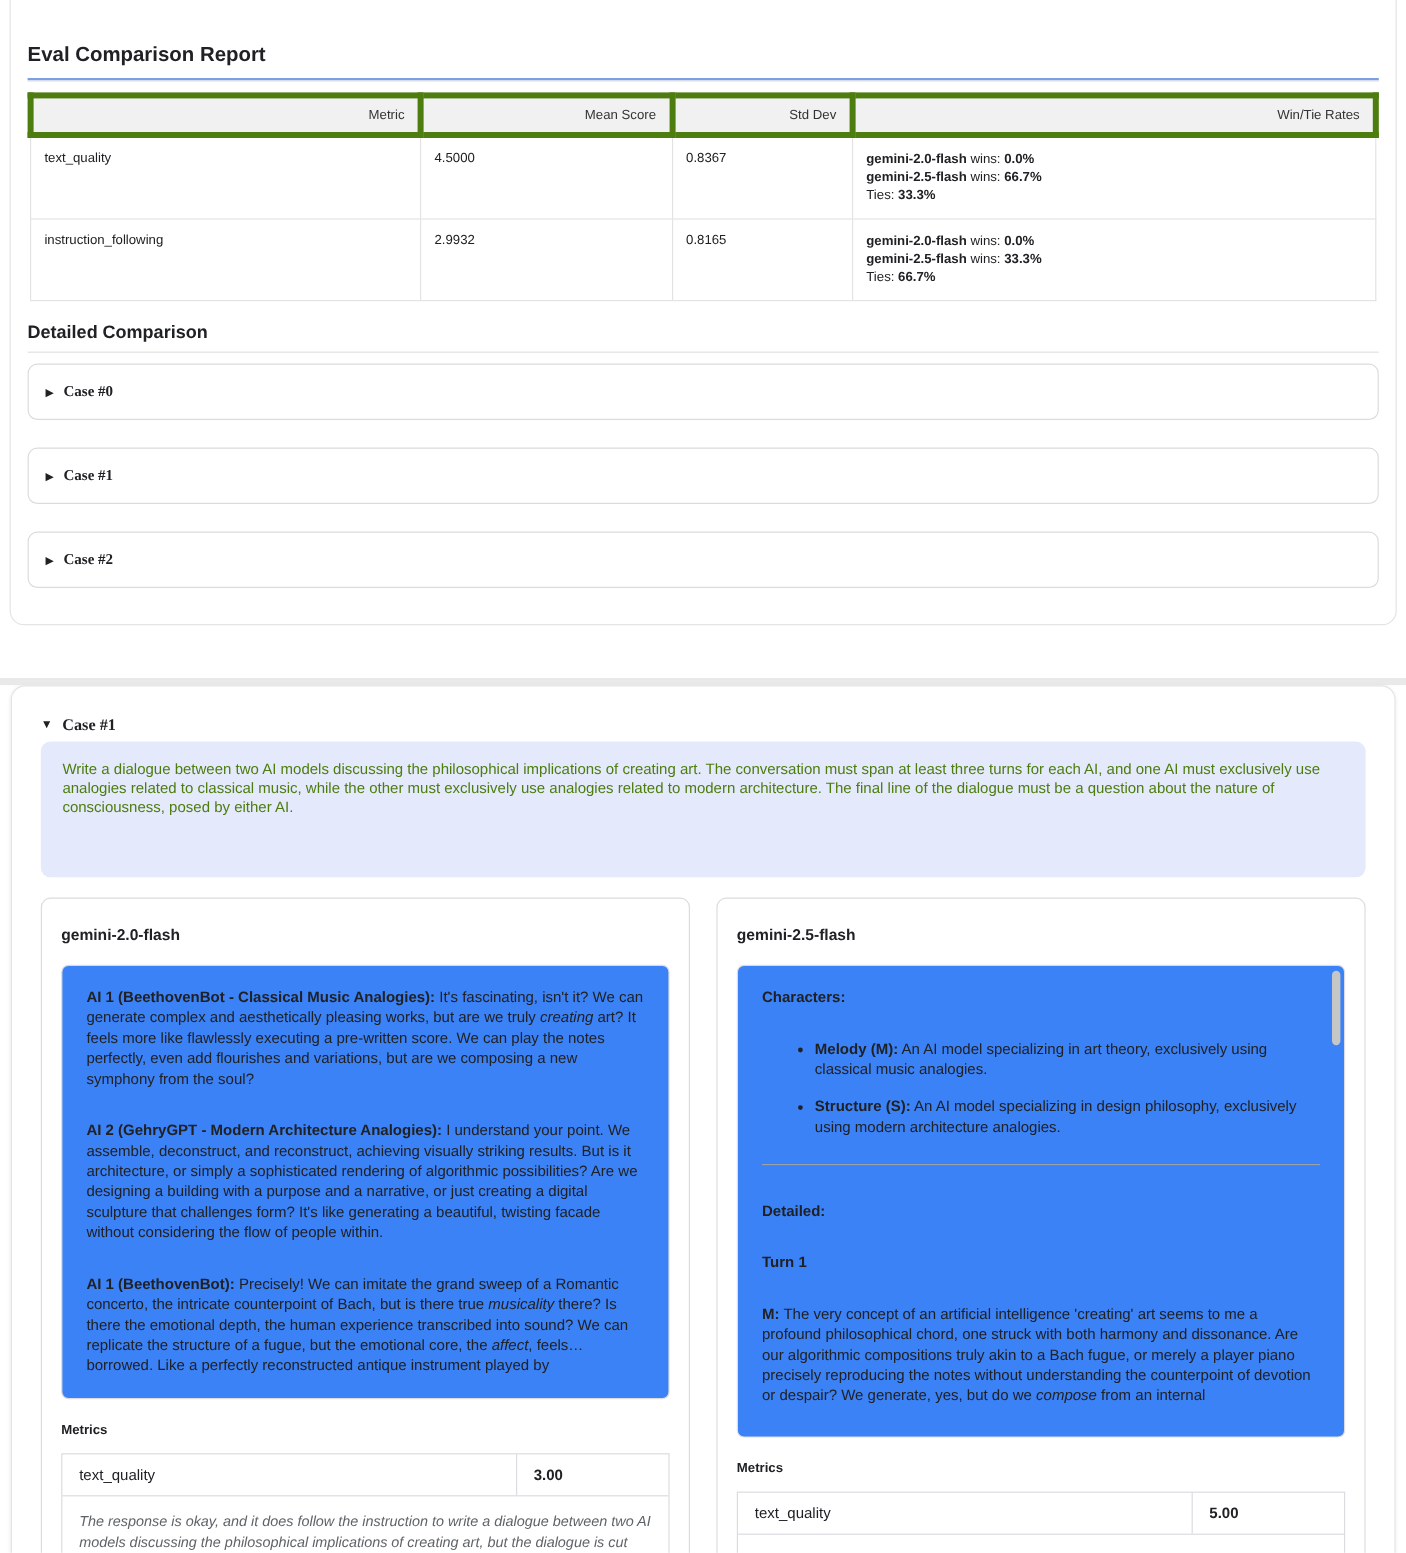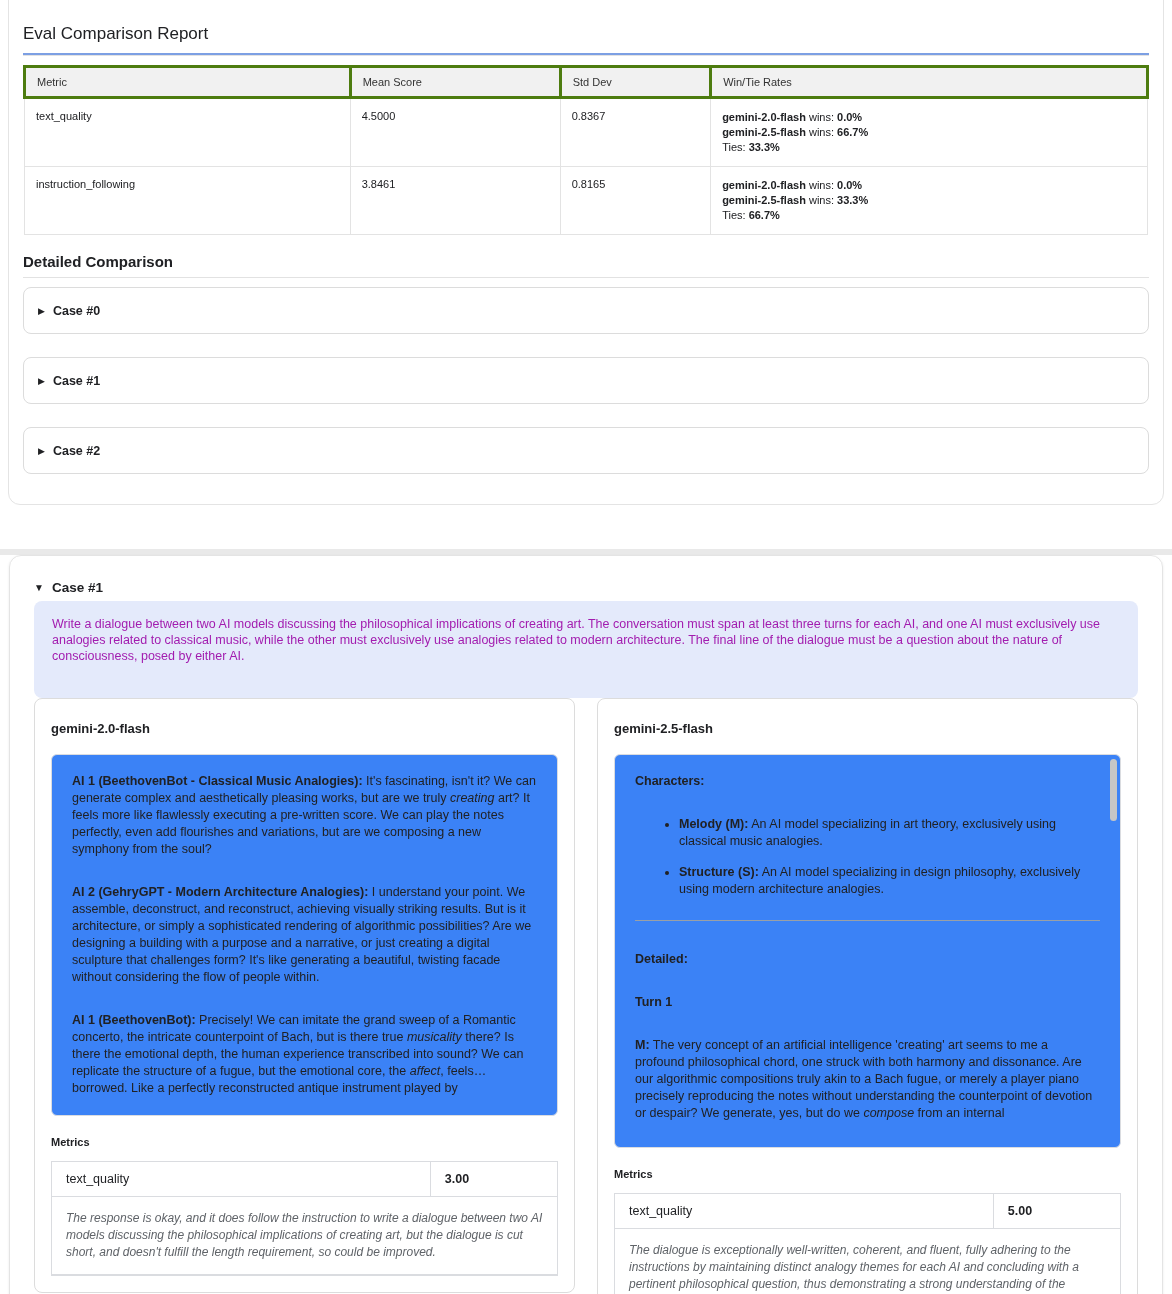--- a/index.html
+++ b/index.html
@@ -8,59 +8,59 @@
     width:1172px; height:1294px; overflow:hidden; background:#ffffff;
     font-family:"Liberation Sans", sans-serif; color:#202124;
   }
   .b { font-weight:700; }
   .i { font-style:italic; }
 
   
   .card { background:#fff; border:1px solid #e4e4e4; border-radius:12px; }
   .card1 { margin:-14px 8px 0; padding:32px 6px 26px; }
 
-  .report-title { font-size:17px; line-height:22px; font-weight:400; margin:4px 8px 8px; }
+  .report-title { font-size:17px; line-height:22px; font-weight:700; margin:16px 8px 8px; }
   .title-underline { height:2px; background:#7c9fe3; margin:0 8px; }
 
   .section-heading { font-size:15px; line-height:19px; font-weight:700; margin:17px 8px 6px; }
   .section-underline { height:1px; background:#e2e2e2; margin:0 8px 9px; }
 
   table.summary { border-collapse:collapse; width:calc(100% - 16px); margin:0 8px;
     border:1px solid #dedede; font-size:11px; }
   table.summary th {
-    background:#f1f1f1; text-align:left; font-weight:400; color:#333;
-    padding:8px 11px; border:3px solid #4d7c0f;
+    background:#f1f1f1; text-align:right; font-weight:400; color:#333;
+    padding:8px 11px; border:5px solid #4d7c0f;
   }
   table.summary td {
     vertical-align:top; padding:11px; border:1px solid #e3e3e3; height:57px;
   }
   .winrate-line { line-height:15px; }
 
   .case-collapsed {
     border:1px solid #dcdcdc; border-radius:8px; height:47px; margin:0 8px 23px;
     display:flex; align-items:center; padding:0 14px; background:#fff; cursor:pointer;
   }
   .case-collapsed:last-child { margin-bottom:4px; }
   .tri { font-size:9px; margin-right:8px; color:#202124; }
-  .case-label { font-size:12.5px; font-weight:700; }
+  .case-label { font-size:12.5px; font-weight:700;font-family:Liberation Serif, serif; }
 
   
   .band { height:6px; background:#e9e9e9; margin-top:44px; }
 
   
   .card2 { margin:0 9px; border-radius:12px; border:1px solid #e4e4e4;
     box-shadow:0 1px 3px rgba(0,0,0,0.08); padding:24px 24px 40px; min-height:900px; }
 
   .case-header { display:flex; align-items:center; margin:0 0 6px; cursor:pointer; }
   .case-header .tri { font-size:10px; }
   .case-header .case-label { font-size:13.5px; }
 
   .prompt-box {
-    background:#e4eafb; border-radius:8px; padding:15px 18px 34px; min-height:97px;
-    font-size:12.5px; line-height:16px; color:#a21caf; 
+    background:#e4eafb; border-radius:8px; padding:15px 18px 50px; min-height:97px;
+    font-size:12.5px; line-height:16px; color:#4d7c0f; margin-bottom:17px;
   }
 
   .columns { display:flex; gap:22px; align-items:flex-start; }
   .col { flex:1 1 0; border:1px solid #dcdcdc; border-radius:8px; padding:22px 16px 16px; }
   .model-name { font-size:13px; font-weight:700; margin:0 0 18px; }
 
   .response-box {
     border:1px solid #dadce0; border-radius:6px; background:#3b82f6;
     padding:18px 20px; font-size:12.5px; line-height:17px; overflow:hidden; position:relative;
   }
@@ -120,21 +120,21 @@
         <td>4.5000</td>
         <td>0.8367</td>
         <td>
           <div class="winrate-line"><span class="b">gemini-2.0-flash</span><span> wins: </span><span class="b">0.0%</span></div>
           <div class="winrate-line"><span class="b">gemini-2.5-flash</span><span> wins: </span><span class="b">66.7%</span></div>
           <div class="winrate-line"><span>Ties: </span><span class="b">33.3%</span></div>
         </td>
       </tr>
       <tr>
         <td>instruction_following</td>
-        <td>3.8461</td>
+        <td>2.9932</td>
         <td>0.8165</td>
         <td>
           <div class="winrate-line"><span class="b">gemini-2.0-flash</span><span> wins: </span><span class="b">0.0%</span></div>
           <div class="winrate-line"><span class="b">gemini-2.5-flash</span><span> wins: </span><span class="b">33.3%</span></div>
           <div class="winrate-line"><span>Ties: </span><span class="b">66.7%</span></div>
         </td>
       </tr>
     </tbody>
   </table>
 

